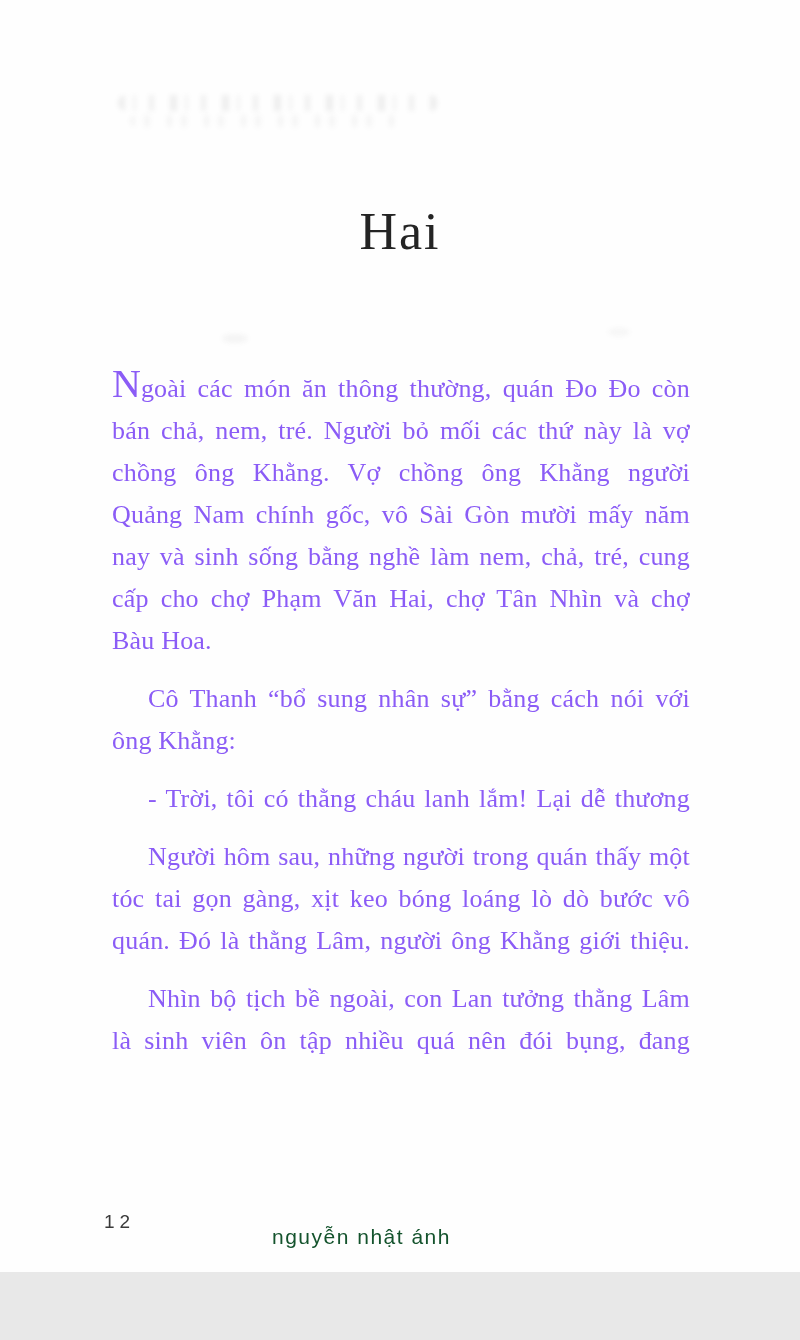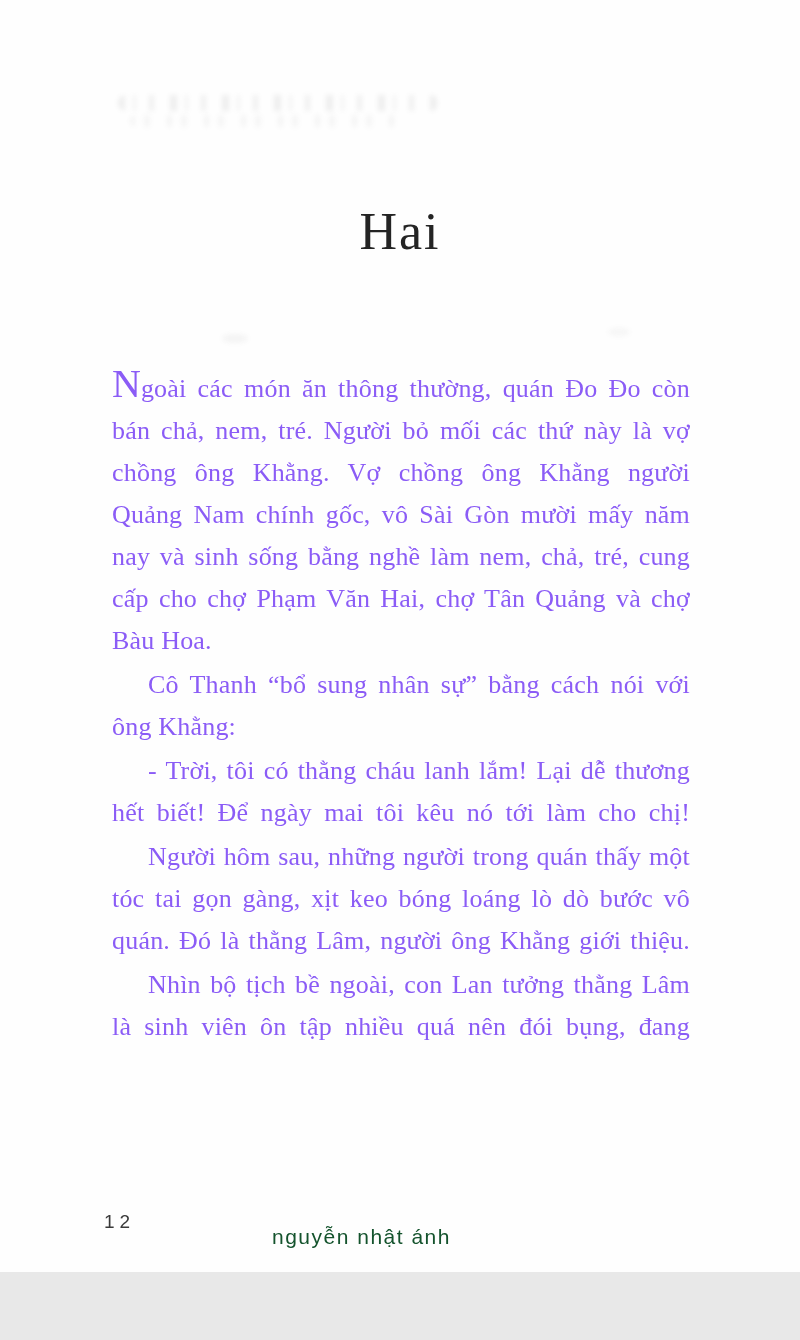--- a/index.html
+++ b/index.html
@@ -45,21 +45,21 @@
   .body-text {
     position: absolute;
     top: 368px;
     left: 112px;
     width: 578px;
     font-size: 26px;
     color: #8b5cf6;
     letter-spacing: 0.2px;
   }
   .paragraph { margin: 0; }
-  .paragraph + .paragraph { margin-top: 2px; }
+  .paragraph + .paragraph { margin-top: 16px; }
   .line {
     height: 42px;
     line-height: 42px;
     text-align: justify;
     text-align-last: justify;
     white-space: normal;
   }
   .line.short { text-align-last: left; }
   .line.indent { padding-left: 36px; }
   .initial {
@@ -105,30 +105,29 @@
 
   <div class="chapter-title">Hai</div>
 
   <div class="body-text">
       <div class="paragraph">
         <div class="line"><span class="initial">N</span>goài các món ăn thông thường, quán Đo Đo còn</div>
         <div class="line">bán chả, nem, tré. Người bỏ mối các thứ này là vợ</div>
         <div class="line">chồng ông Khằng. Vợ chồng ông Khằng người</div>
         <div class="line">Quảng Nam chính gốc, vô Sài Gòn mười mấy năm</div>
         <div class="line">nay và sinh sống bằng nghề làm nem, chả, tré, cung</div>
-        <div class="line">cấp cho chợ Phạm Văn Hai, chợ Tân Quảng và chợ</div>
+        <div class="line">cấp cho chợ Phạm Văn Hai, chợ Tân Nhìn và chợ</div>
         <div class="line short">Bàu Hoa.</div>
       </div>
       <div class="paragraph">
         <div class="line indent">Cô Thanh “bổ sung nhân sự” bằng cách nói với</div>
         <div class="line short">ông Khằng:</div>
       </div>
       <div class="paragraph">
         <div class="line indent">- Trời, tôi có thằng cháu lanh lắm! Lại dễ thương</div>
-        <div class="line">hết biết! Để ngày mai tôi kêu nó tới làm cho chị!</div>
       </div>
       <div class="paragraph">
         <div class="line indent">Người hôm sau, những người trong quán thấy một</div>
         <div class="line">tóc tai gọn gàng, xịt keo bóng loáng lò dò bước vô</div>
         <div class="line">quán. Đó là thằng Lâm, người ông Khằng giới thiệu.</div>
       </div>
       <div class="paragraph">
         <div class="line indent">Nhìn bộ tịch bề ngoài, con Lan tưởng thằng Lâm</div>
         <div class="line">là sinh viên ôn tập nhiều quá nên đói bụng, đang</div>
       </div>

